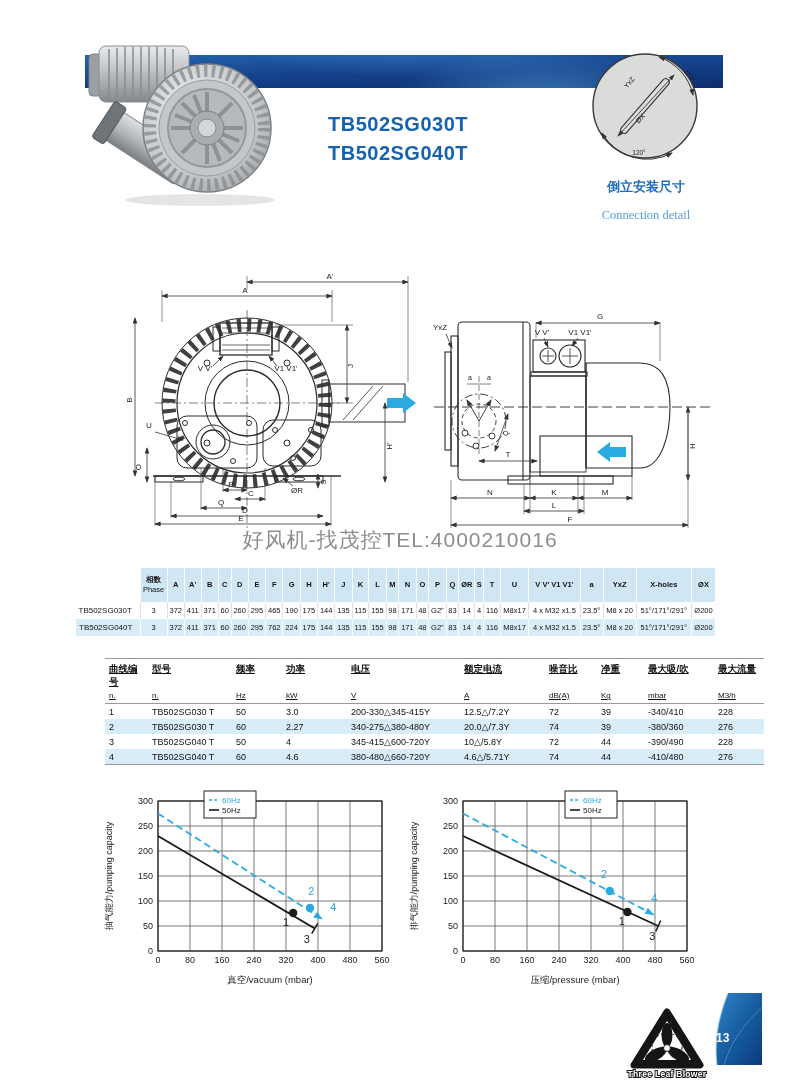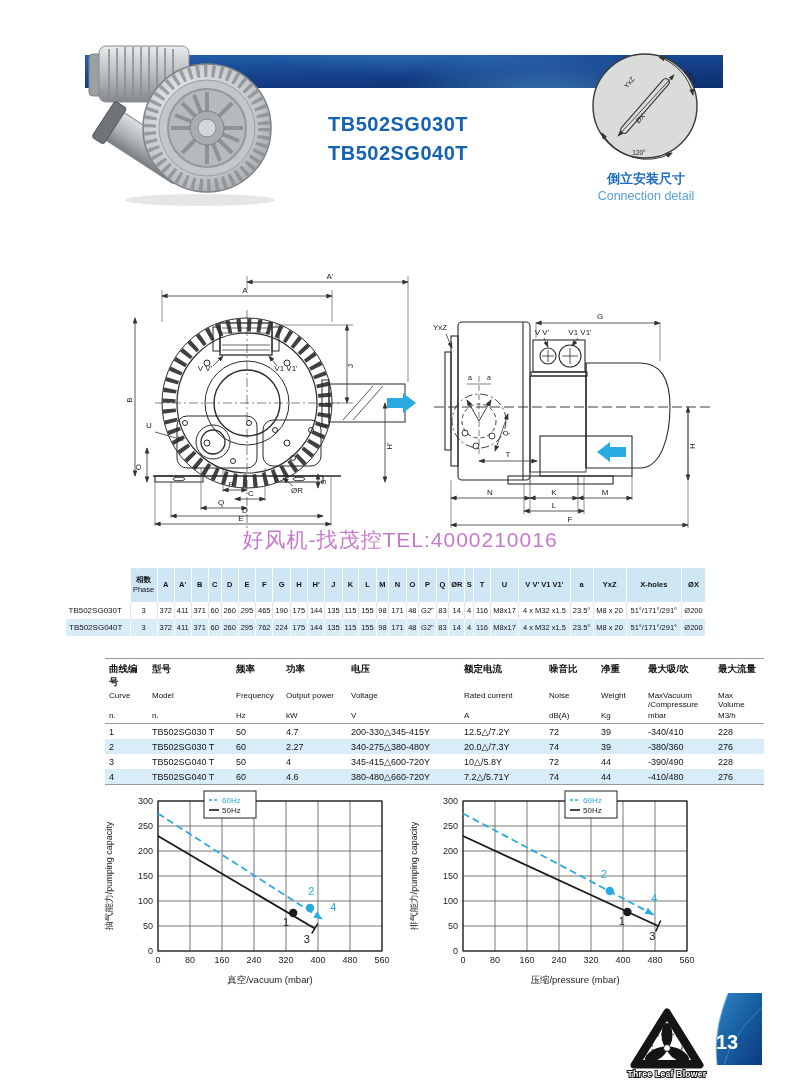--- a/index.html
+++ b/index.html
@@ -6,48 +6,48 @@
   body{width:800px;height:1086px;position:relative;font-family:"Liberation Sans","DejaVu Sans",sans-serif;overflow:hidden;}
   .abs{position:absolute;}
   
   .band{left:85px;top:55px;width:638px;height:33px;
     background:
       radial-gradient(ellipse 240px 80px at 72% 130%, rgba(90,170,230,.55), transparent 62%),
       radial-gradient(ellipse 300px 60px at 52% -40%, rgba(70,140,215,.45), transparent 60%),
       linear-gradient(178deg,#2463ad 0%,#143f88 55%,#0c2f6e 100%);}
   .titles{left:328px;top:110px;font-size:20px;font-weight:bold;color:#1462b0;line-height:29px;letter-spacing:.5px;}
   .conn-wrap{left:585px;top:46px;width:122px;text-align:center;}
-  .conn-zh{font-size:13px;font-weight:bold;color:#1a6bc0;}
-  .conn-en{font-size:12.5px;color:#56a0dc;margin-top:1px;}
+  .conn-zh{font-size:13px;font-weight:bold;color:#1a6bc0;margin-top:8px;}
+  .conn-en{font-size:12.5px;color:#56a0dc;margin-top:12px;font-family:Liberation Serif, serif;}
   
-  .watermark{left:400px;top:526px;transform:translateX(-50%);font-size:21px;color:#a21caf;opacity:.6;letter-spacing:1px;white-space:nowrap;}
+  .watermark{left:400px;top:526px;transform:translateX(-50%);font-size:21px;color:#404040;opacity:.6;letter-spacing:1px;white-space:nowrap;}
   
-  #dim-table{left:65px;top:568px;width:640px;border-collapse:collapse;table-layout:auto;font-size:7.5px;color:#111;}
+  #dim-table{left:75px;top:568px;width:640px;border-collapse:collapse;table-layout:auto;font-size:7.5px;color:#111;}
   #dim-table th{background:#cfe6f4;font-weight:bold;padding:2px 1px;height:30px;border-left:1px solid #fff;text-align:center;line-height:1.3;}
   #dim-table th.mcol{background:transparent;border:none;width:62px;}
   #dim-table th.ph span{font-weight:normal;}
   #dim-table td{text-align:center;padding:2px 1px;height:13px;border-left:1px solid #e3e3e3;white-space:nowrap;}
   #dim-table td.mcol{text-align:left;padding-left:3px;border-left:none;font-size:8px;}
   #dim-table tr.alt td{background:#d8edf8;border-left:1px solid #fff;}
   
   #spec-table{left:105px;top:658px;width:606px;border-collapse:collapse;table-layout:fixed;color:#111;}
-  #spec-table th{text-align:left;font-weight:normal;padding:1px 4px;vertical-align:top;}
+  #spec-table th{text-align:left;font-weight:normal;padding:1px 4px;vertical-align:top;text-decoration:underline;}
   #spec-table th.zh{font-size:9.5px;font-weight:bold;border-top:1px solid #999;padding-top:4px;}
   #spec-table th.en{font-size:8px;}
   #spec-table th.un{font-size:8px;border-bottom:1px solid #999;padding-bottom:3px;}
   #spec-table td{font-size:9px;padding:2.5px 4px;white-space:nowrap;overflow:hidden;}
   #spec-table tr.alt td{background:#d8edf8;}
   #spec-table tr:last-child td{border-bottom:1px solid #999;}
   #spec-table col:nth-child(1){width:43px;}  #spec-table col:nth-child(2){width:84px;}
   #spec-table col:nth-child(3){width:50px;}  #spec-table col:nth-child(4){width:65px;}
   #spec-table col:nth-child(5){width:113px;} #spec-table col:nth-child(6){width:85px;}
   #spec-table col:nth-child(7){width:52px;}  #spec-table col:nth-child(8){width:47px;}
   #spec-table col:nth-child(9){width:70px;}  #spec-table col:nth-child(10){width:50px;}
   svg text{font-family:"Liberation Sans","DejaVu Sans",sans-serif;}
-  .pageno{left:716px;top:1031px;color:#fff;font-size:20px;font-weight:bold;z-index:3;}
+  .pageno{left:716px;top:1031px;color:#fff;font-size:12px;font-weight:bold;z-index:3;}
 </style>
 </head>
 <body>
 
 <div class="abs band"></div>
 
 <svg class="abs" style="left:85px;top:40px;" width="212" height="168" viewBox="0 0 212 168">
   <defs>
     <linearGradient id="mg" x1="0" y1="0" x2="0" y2="1">
       <stop offset="0" stop-color="#e9ebec"></stop>
@@ -430,48 +430,36 @@
         <th class="zh">频率</th>
         <th class="zh">功率</th>
         <th class="zh">电压</th>
         <th class="zh">额定电流</th>
         <th class="zh">噪音比</th>
         <th class="zh">净重</th>
         <th class="zh">最大吸/吹</th>
         <th class="zh">最大流量</th>
       </tr>
       <tr>
-        <th class="en">Curve</th>
-        <th class="en">Model</th>
-        <th class="en">Frequency</th>
-        <th class="en">Output power</th>
-        <th class="en">Voltage</th>
-        <th class="en">Rated current</th>
-        <th class="en">Noise</th>
-        <th class="en">Weight</th>
-        <th class="en">MaxVacuum /Compressure</th>
-        <th class="en">Max Volume</th>
-      </tr>
-      <tr>
         <th class="un">n.</th>
         <th class="un">n.</th>
         <th class="un">Hz</th>
         <th class="un">kW</th>
         <th class="un">V</th>
         <th class="un">A</th>
         <th class="un">dB(A)</th>
         <th class="un">Kg</th>
         <th class="un">mbar</th>
         <th class="un">M3/h</th>
       </tr>
       <tr>
         <td>1</td>
         <td>TB502SG030 T</td>
         <td>50</td>
-        <td>4.7</td>
+        <td>3.0</td>
         <td>200-330△345-415Y</td>
         <td>12.5△/7.2Y</td>
         <td>72</td>
         <td>39</td>
         <td>-340/410</td>
         <td>228</td>
       </tr>
       <tr class="alt">
         <td>2</td>
         <td>TB502SG030 T</td>
@@ -495,21 +483,21 @@
         <td>44</td>
         <td>-390/490</td>
         <td>228</td>
       </tr>
       <tr class="alt">
         <td>4</td>
         <td>TB502SG040 T</td>
         <td>60</td>
         <td>4.6</td>
         <td>380-480△660-720Y</td>
-        <td>7.2△/5.71Y</td>
+        <td>4.6△/5.71Y</td>
         <td>74</td>
         <td>44</td>
         <td>-410/480</td>
         <td>276</td>
       </tr>
     </tbody>
   </table>
 
 <svg class="abs" style="left:100px;top:785px;" id="chart0" width="305" height="208" viewBox="0 0 305 208">
     <line x1="58" y1="16" x2="58" y2="166" stroke="#555" stroke-width="0.8"></line>

